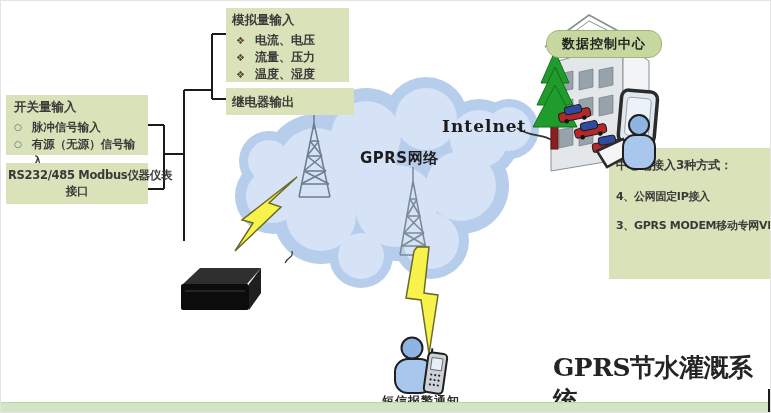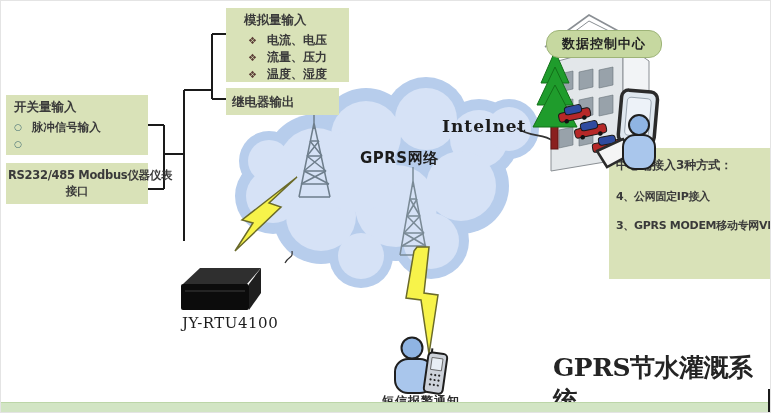--- a/index.html
+++ b/index.html
@@ -8,23 +8,23 @@
           font-family:"DejaVu Sans","Liberation Sans",sans-serif;}
   svg.scene{position:absolute;left:0;top:0;z-index:1;}
   svg.front{position:absolute;left:0;top:0;z-index:3;pointer-events:none;}
 
   .gbox{position:absolute;background:#d9e2b8;color:#3a3a3a;font-weight:bold;
         z-index:2;box-sizing:border-box;}
   .gbox .row{display:flex;align-items:flex-start;line-height:17px;}
   .bullet{flex:0 0 auto;margin:0 10px 0 6px;font-size:10px;line-height:17px;color:#5d4038;}
   .bullet.circle{color:#3f6b70;font-size:9px;}
 
-  .box-analog{left:225px;top:7px;width:123px;height:74px;padding:3px 16px;font-size:12px;}
+  .box-analog{left:225px;top:7px;width:123px;height:74px;padding:3px 4px;font-size:12px;}
   .box-analog .ttl{margin:1px 0 3px 2px;font-size:12.5px;}
-  .box-relay{left:225px;top:87px;width:113px;height:27px;padding:6px 0 0 6px;font-size:12.5px;}
+  .box-relay{left:225px;top:87px;width:128px;height:27px;padding:6px 0 0 6px;font-size:12.5px;}
   .box-switch{left:5px;top:94px;width:142px;height:60px;padding:3px 2px;font-size:11.5px;}
   .box-switch .ttl{margin:1px 0 3px 6px;font-size:12.5px;}
   .box-serial{left:5px;top:162px;width:142px;height:41px;padding:4px 2px;font-size:11.5px;
               text-align:center;letter-spacing:-0.3px;line-height:16px;white-space:nowrap;}
   .box-access{left:608px;top:147px;width:161px;height:131px;padding:9px 7px;font-size:11px;}
   .box-access .ttl{font-size:12px;margin-bottom:15px;}
   .box-access .ai{margin-bottom:14px;white-space:nowrap;letter-spacing:-0.3px;}
 
   .pill{position:absolute;left:545px;top:29px;width:114px;height:26px;z-index:2;
         background:#c6d8a0;border:1px solid #9eb478;border-radius:13px;
@@ -211,20 +211,21 @@
   </div>
 
   <div class="gbox box-switch">
     <div class="ttl">开关量输入</div>
     <div class="row">
       <span class="bullet circle">○</span>
       <span>脉冲信号输入</span>
     </div>
     <div class="row">
       <span class="bullet circle">○</span>
+      <span>有源（无源）信号输入</span>
     </div>
   </div>
 
   <div class="gbox box-serial">
     <div>RS232/485 Modbus仪器仪表</div>
     <div>接口</div>
   </div>
 
   <div class="gbox box-access">
     <div class="ttl">中心端接入3种方式：</div>
@@ -232,21 +233,20 @@
     <div class="ai">3、GPRS MODEM移动专网VPN接入</div>
   </div>
 
   <div class="pill">
     <span>数据控制中心</span>
   </div>
 
   <div class="cloud-gprs">GPRS网络</div>
   <div class="cloud-net">Intelnet</div>
 
-  <div class="dev-label">JY-RTU4100</div>
   <div class="sms-label">短信报警通知</div>
   <div class="sys-title">GPRS节水灌溉系统</div>
 
   <div class="bottom-bar"></div>
   <div class="edge-mark"></div>
 
   <svg class="front" width="771" height="413" viewBox="0 0 771 413">
     <g>
       <g transform="rotate(5 637 115)">
         <rect x="619" y="90" width="36" height="52" rx="7" fill="#dfe7ef" stroke="#2b2b2b" stroke-width="3.5"></rect>

